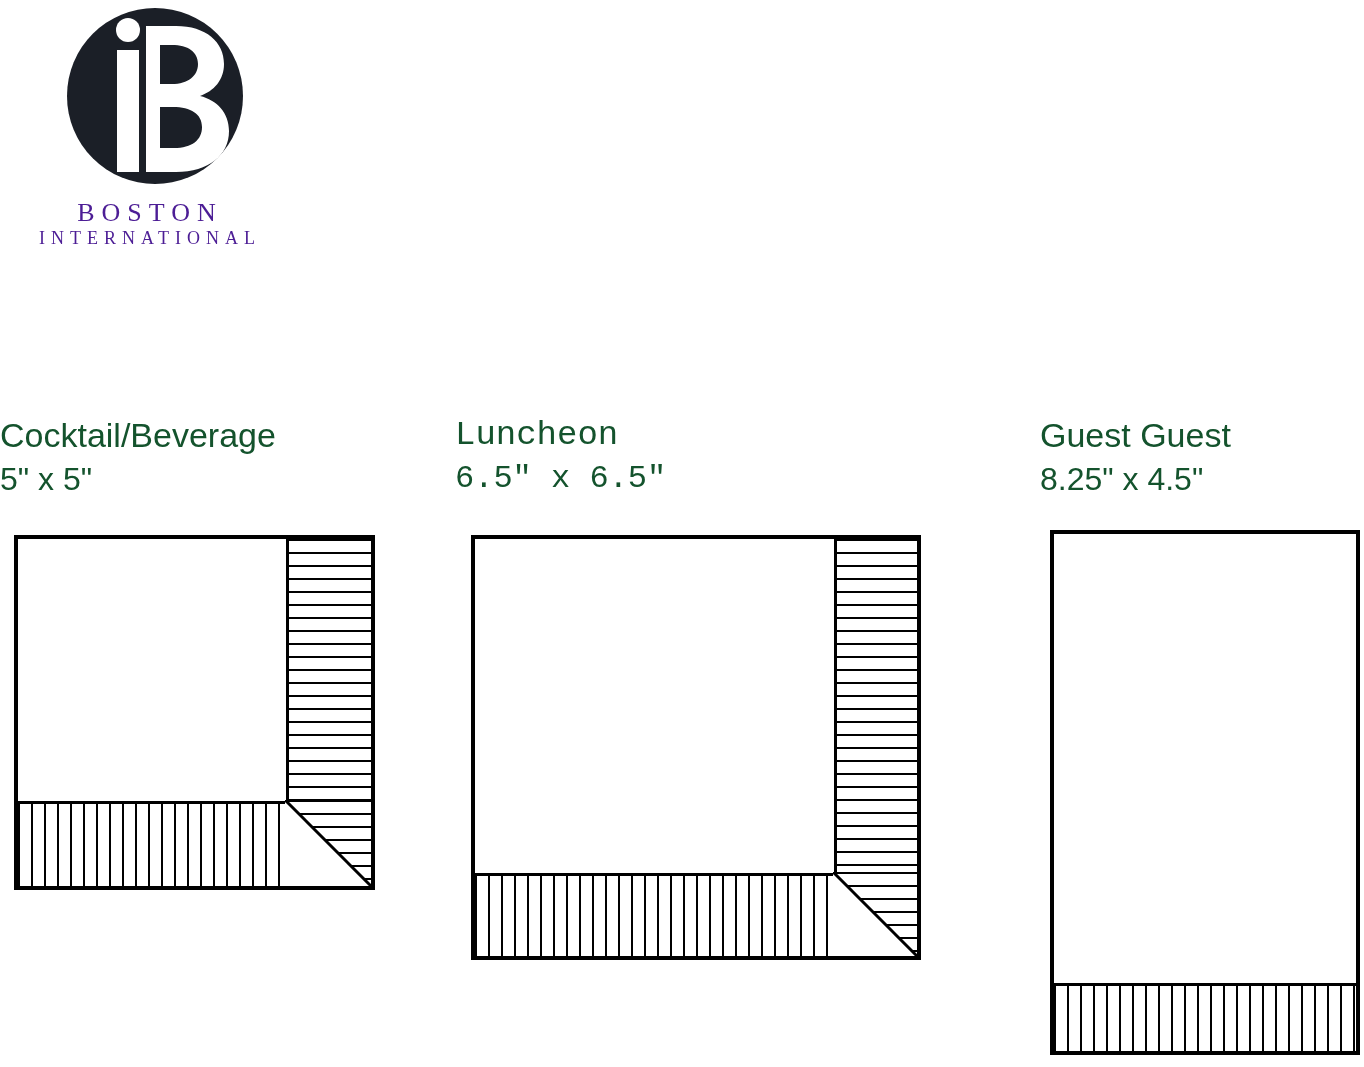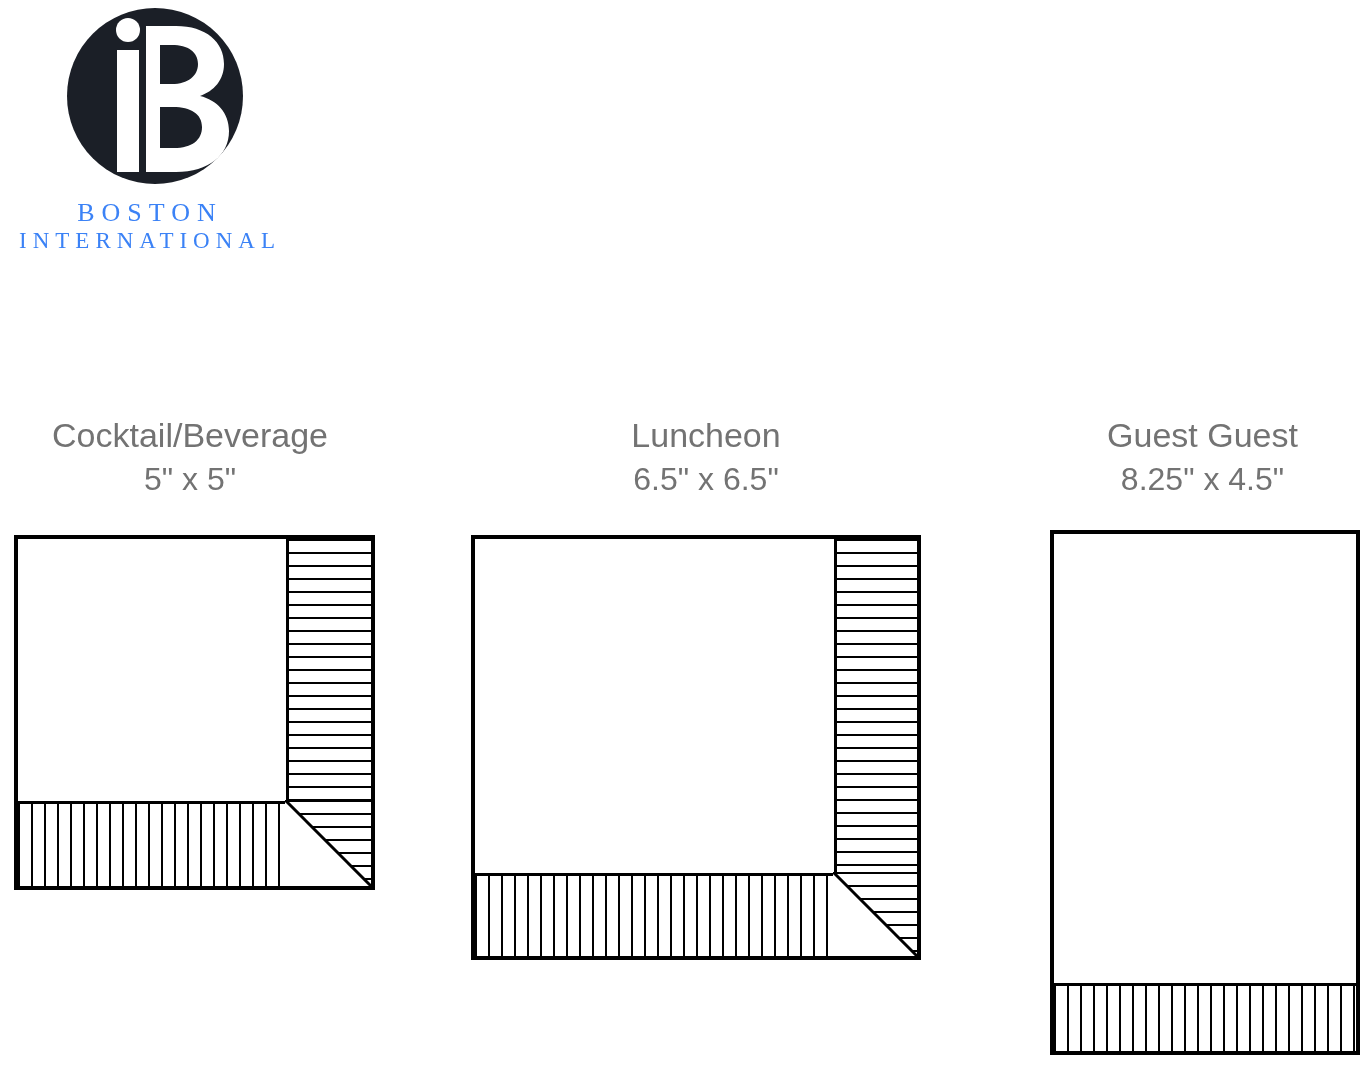--- a/index.html
+++ b/index.html
@@ -31,46 +31,46 @@
     height: 180px;
   }
   #logo-mark svg { display: block; }
 
   .logo-text {
     position: absolute;
     left: 0;
     width: 300px;
     text-align: center;
     font-family: "Liberation Serif", serif;
-    color: #3b82f6;
+    color: #4c1d95;
     font-weight: 400;
   }
   #logo-line-1 {
     top: 198px;
     font-size: 26px;
     letter-spacing: 7px;
   }
   #logo-line-2 {
     top: 228px;
-    font-size: 23px;
+    font-size: 18px;
     letter-spacing: 6px;
   }
 
   
   .product-col {
     position: absolute;
     top: 415px;
   }
   #col-cocktail { left: 0px;   width: 380px; }
-  #col-luncheon { left: 466px; width: 480px; }
+  #col-luncheon { left: 455px; width: 480px; font-family: Liberation Mono, monospace; }
   #col-guest    { left: 1040px; width: 325px; }
 
   .prod-title, .prod-size {
-    text-align: center;
-    color: #737373;
+    text-align: left;
+    color: #14532d;
     font-size: 33px;
     line-height: 40px;
     white-space: nowrap;
   }
   .prod-title { font-size: 34px; }
   .prod-size  { font-size: 32px; margin-top: 4px; }
 
   
   .napkin {
     position: absolute;

